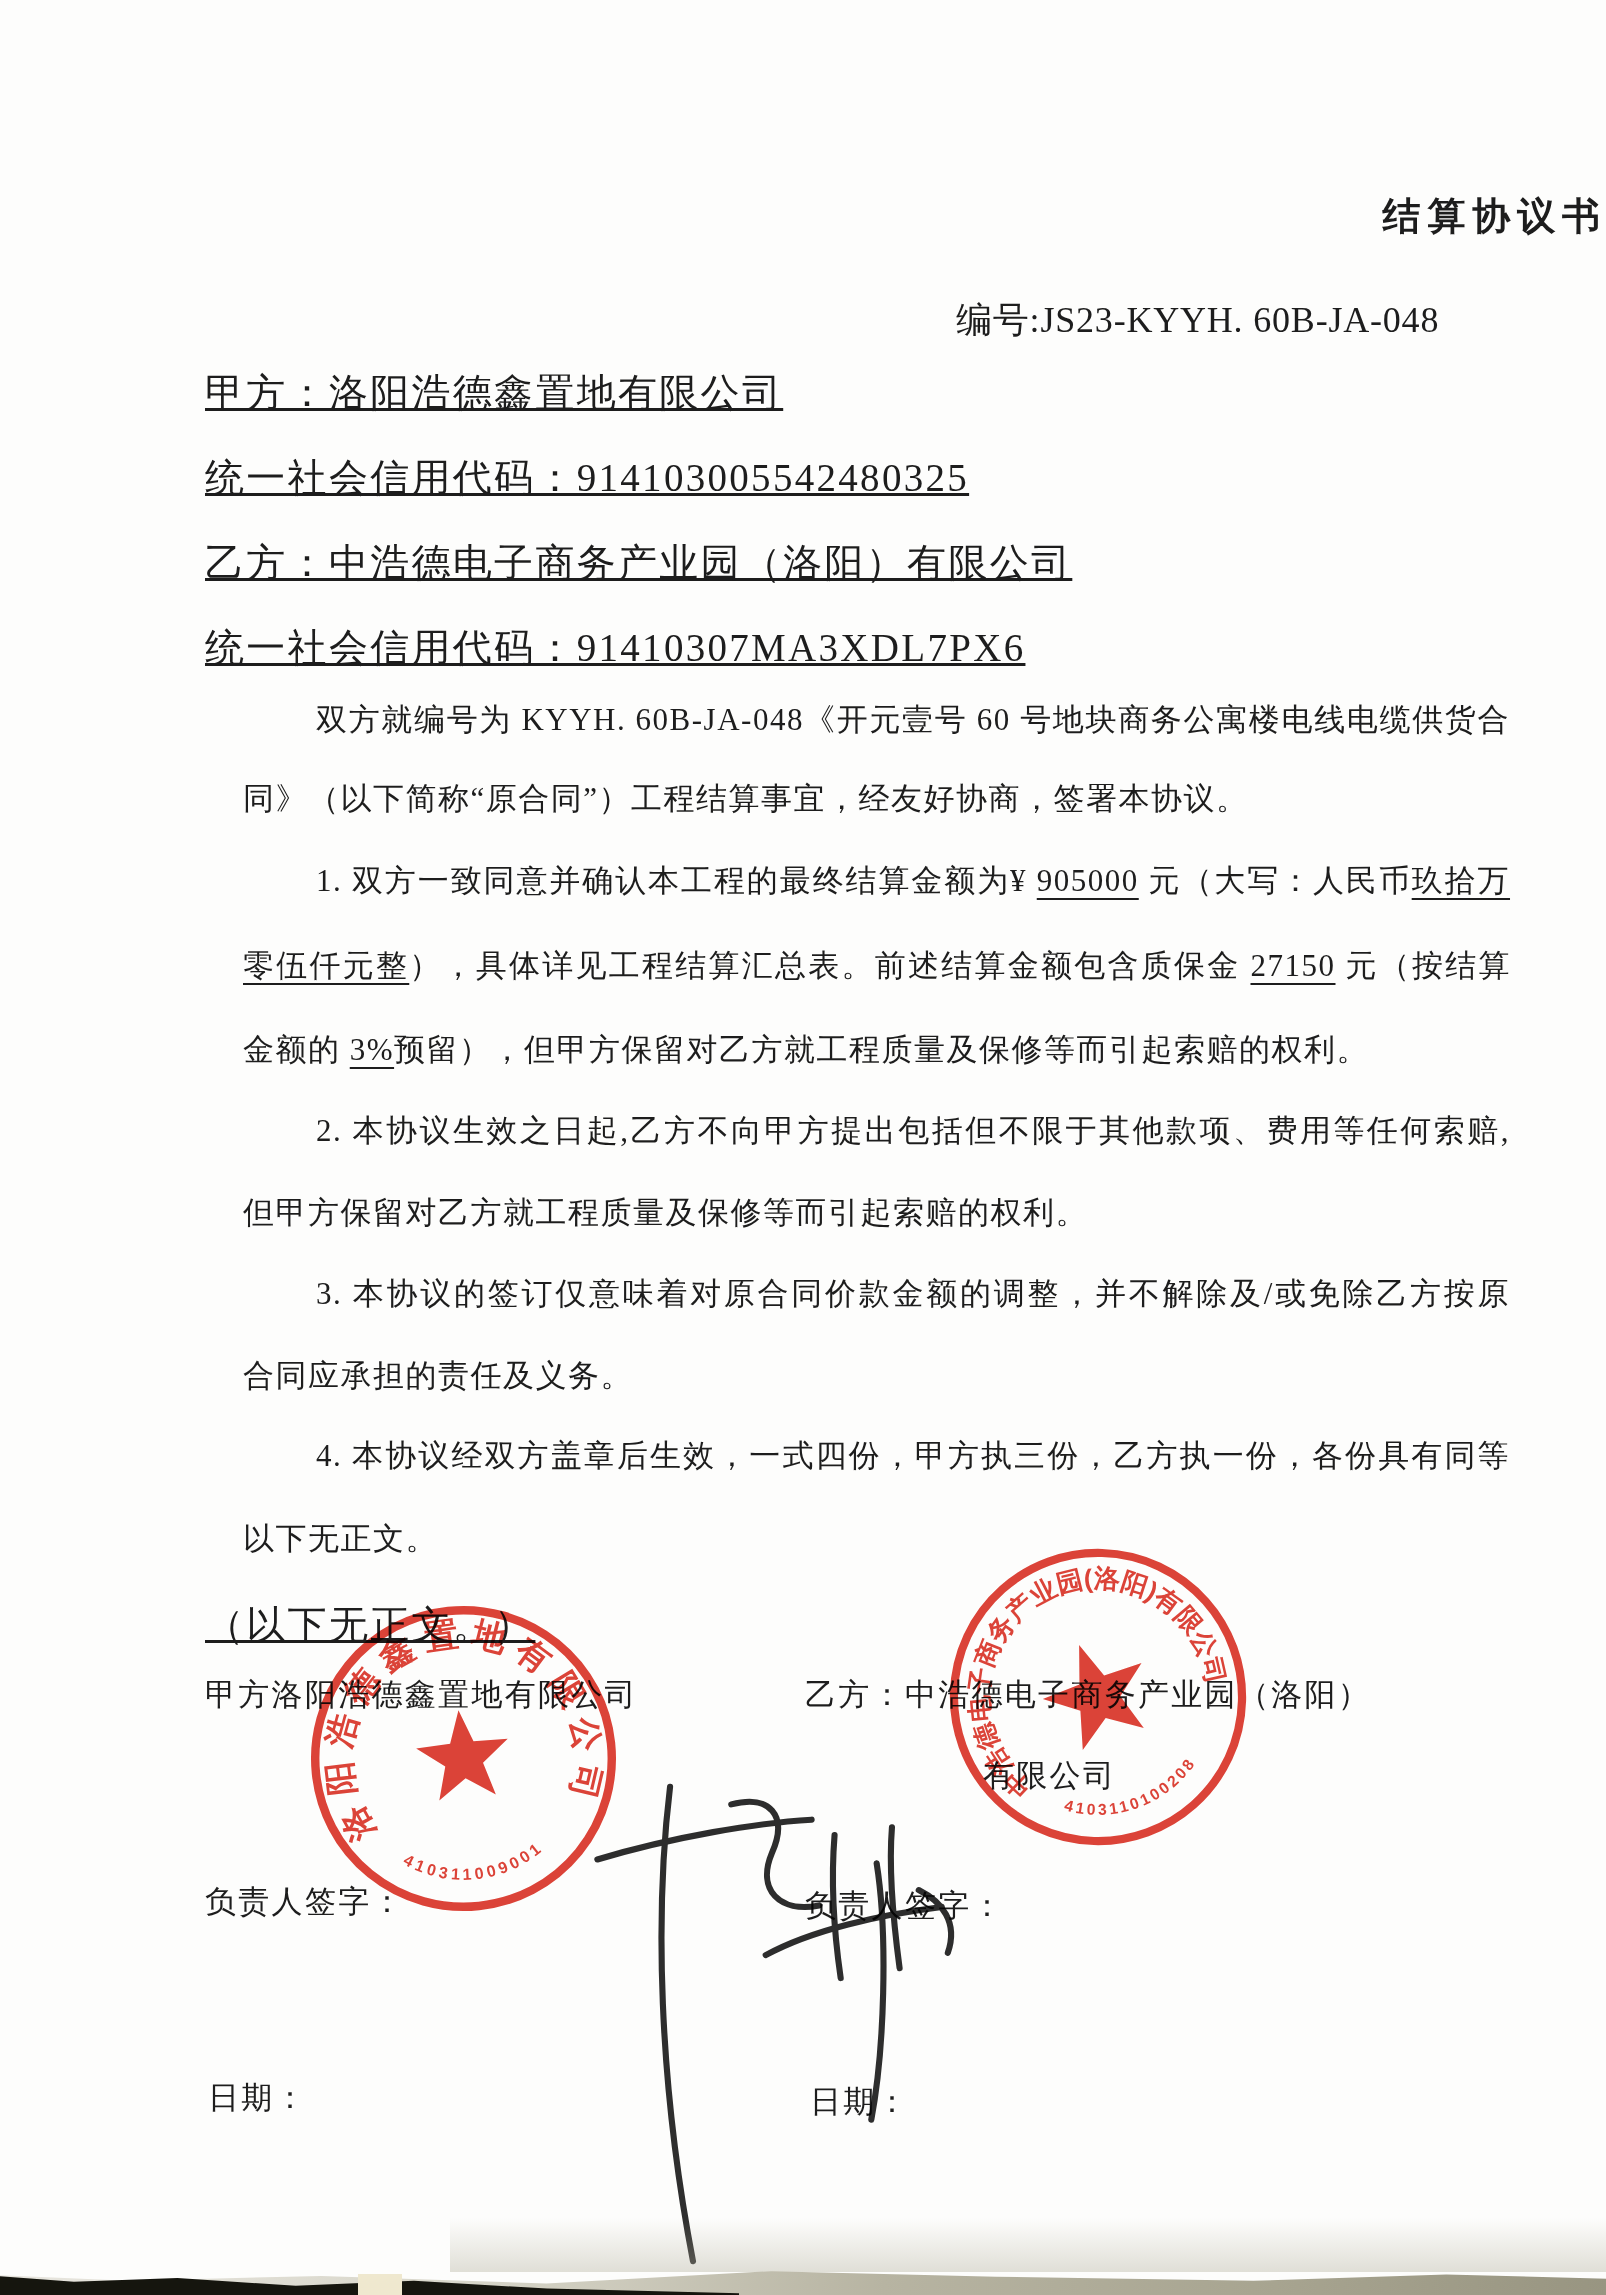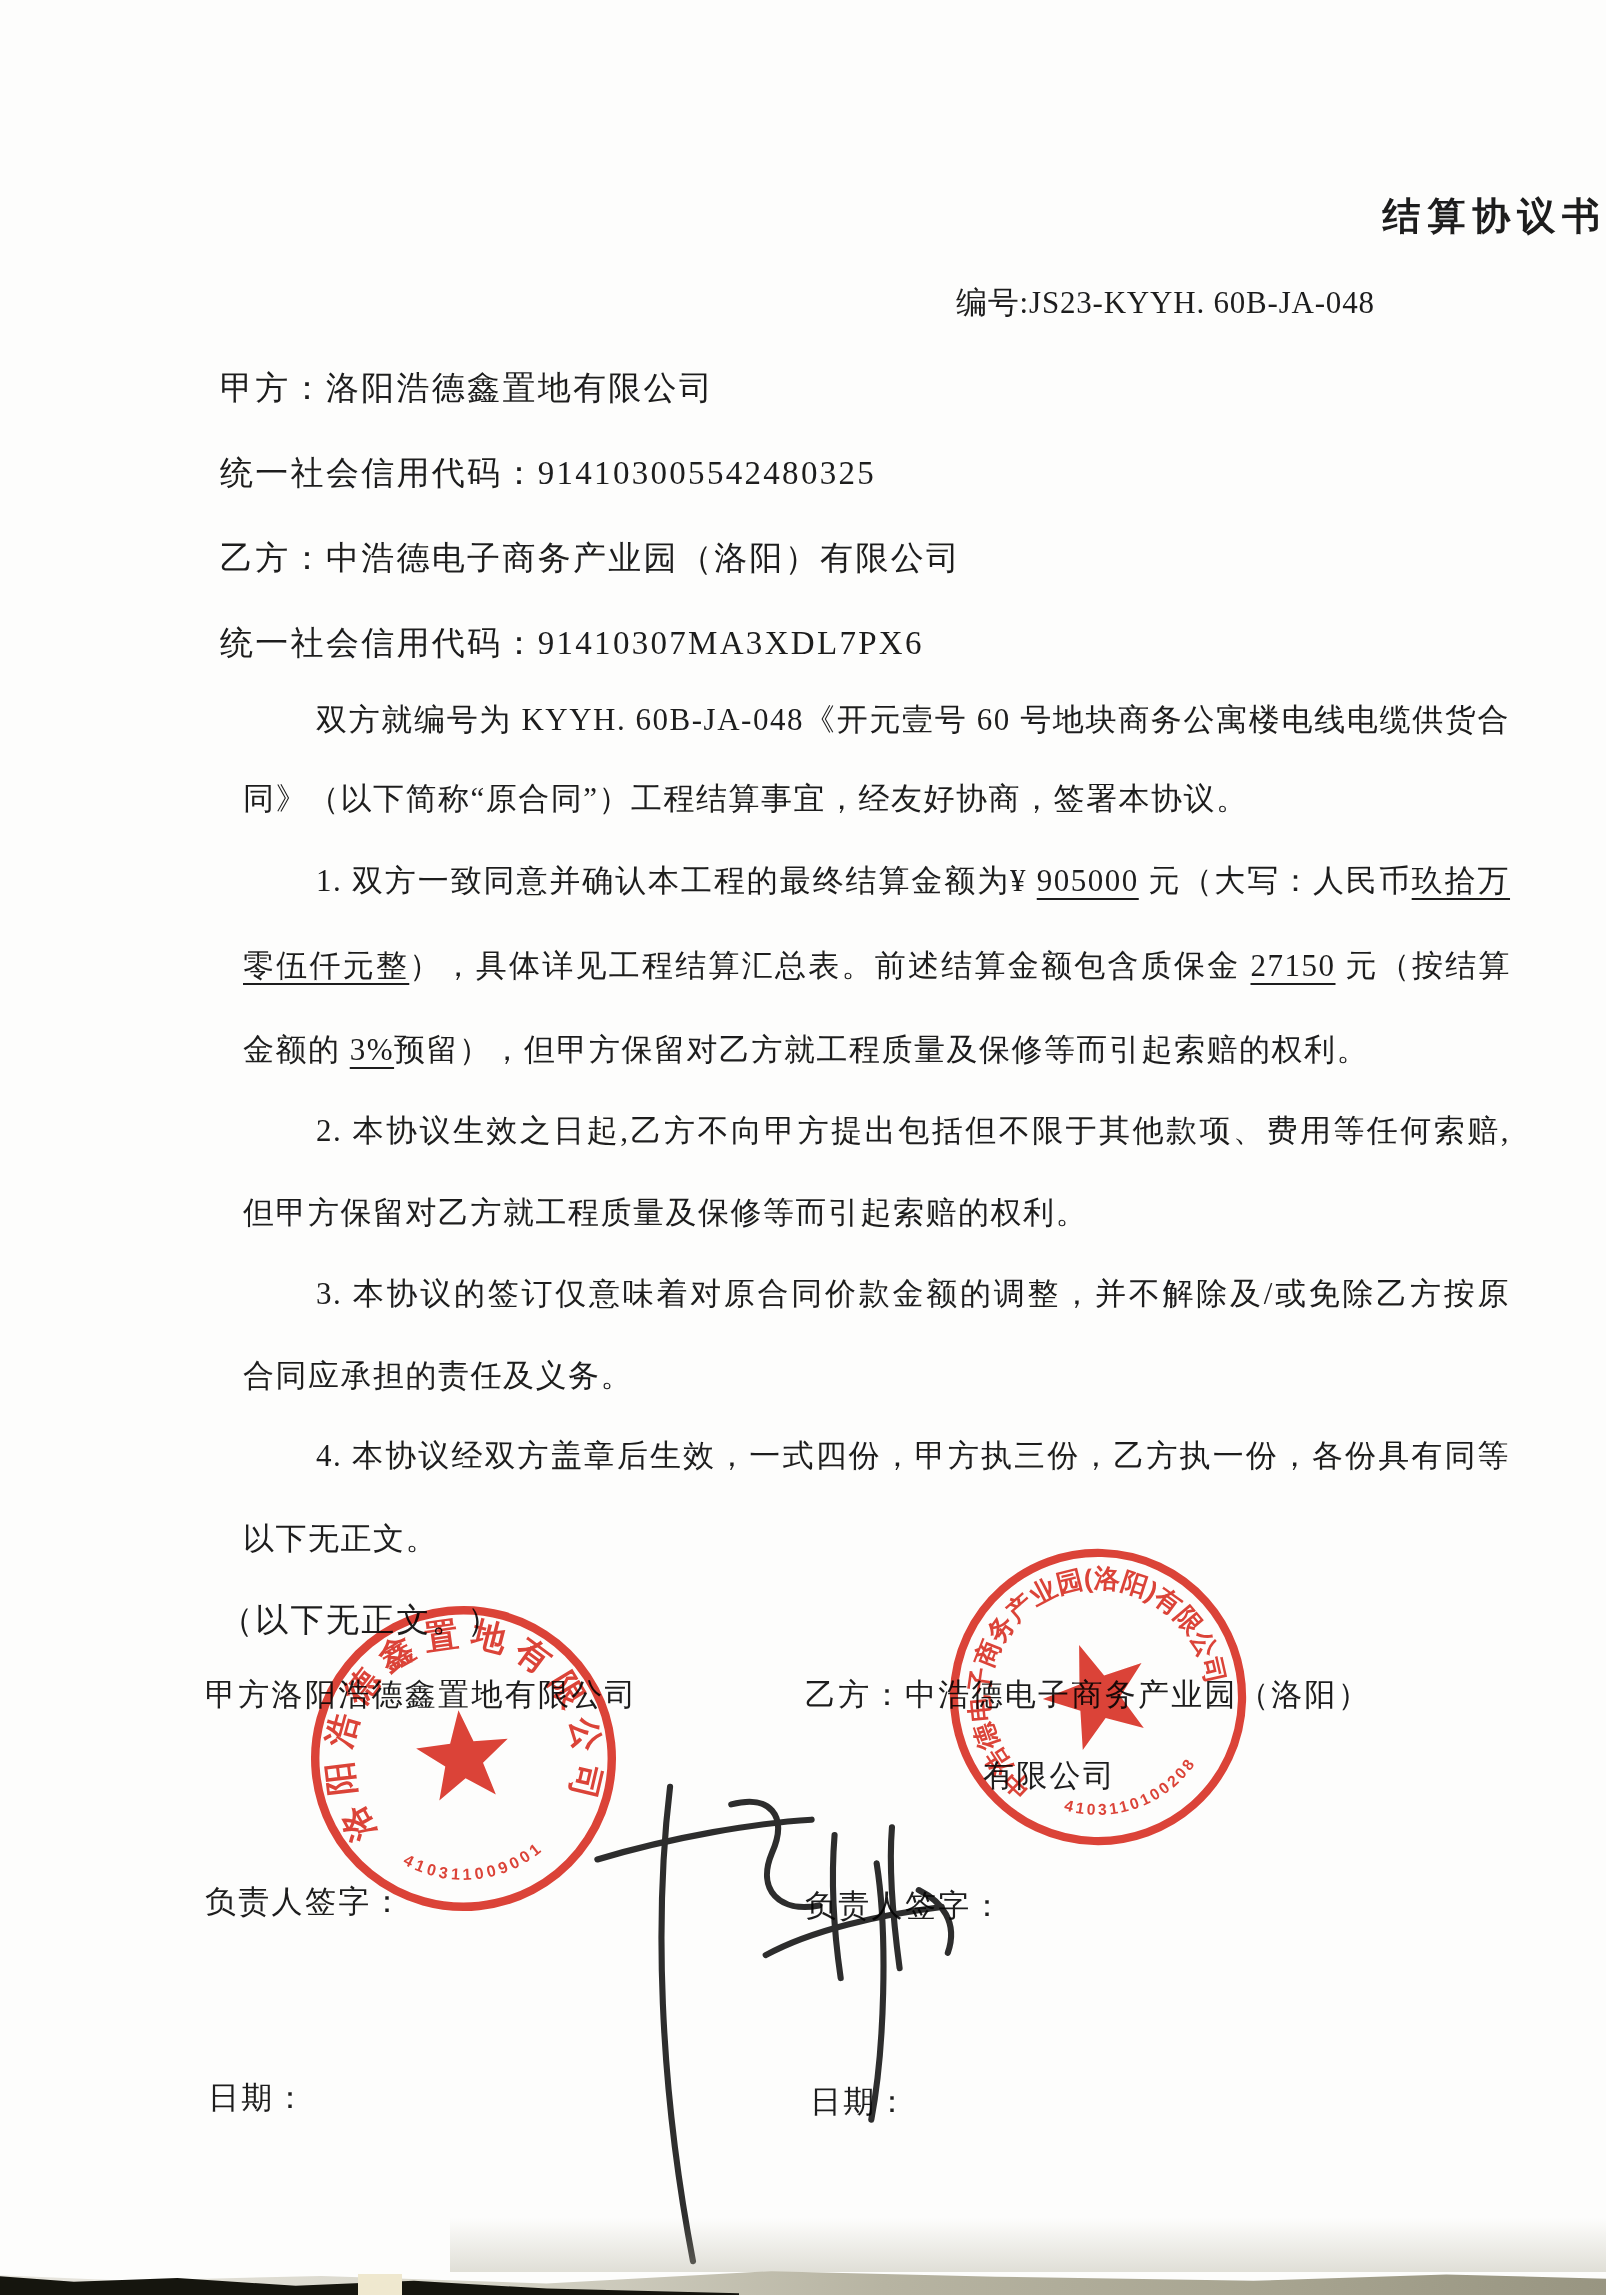--- a/index.html
+++ b/index.html
@@ -8,23 +8,23 @@
     background:#fdfdfc;
     font-family:"Liberation Serif","DejaVu Serif",serif;
     color:#1d1d1d;
   }
   .abs{position:absolute;}
   .doc-title{
     top:191px;left:0;right:0;text-align:right;
     font-size:38px;font-weight:700;letter-spacing:6.9px;
   }
   .doc-number{
-    top:282px;left:956px;font-size:31px;letter-spacing:0.8px;
+    top:296px;left:956px;font-size:36px;letter-spacing:0.8px;
   }
-  .party-line{left:220px;font-size:33px;letter-spacing:2.3px;}
+  .party-line{left:205px;font-size:39px;letter-spacing:2.3px;text-decoration:underline;}
   .line{
     position:absolute;left:205px;width:1268px;
     font-size:31px;line-height:38px;letter-spacing:1.5px;margin-left:38px;
   }
   .stretch{text-align:justify;text-align-last:justify;}
   .indent{padding-left:73px;width:1194px;}
   .u{
     text-decoration:underline;
     text-decoration-thickness:2.3px;
     text-underline-offset:6.9px;

